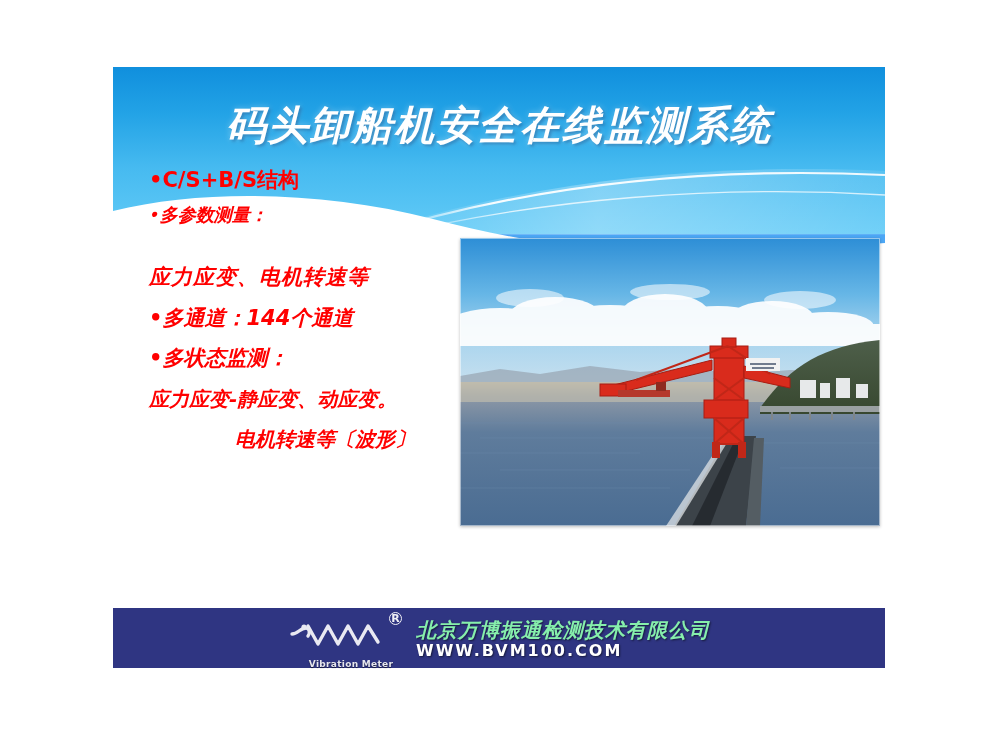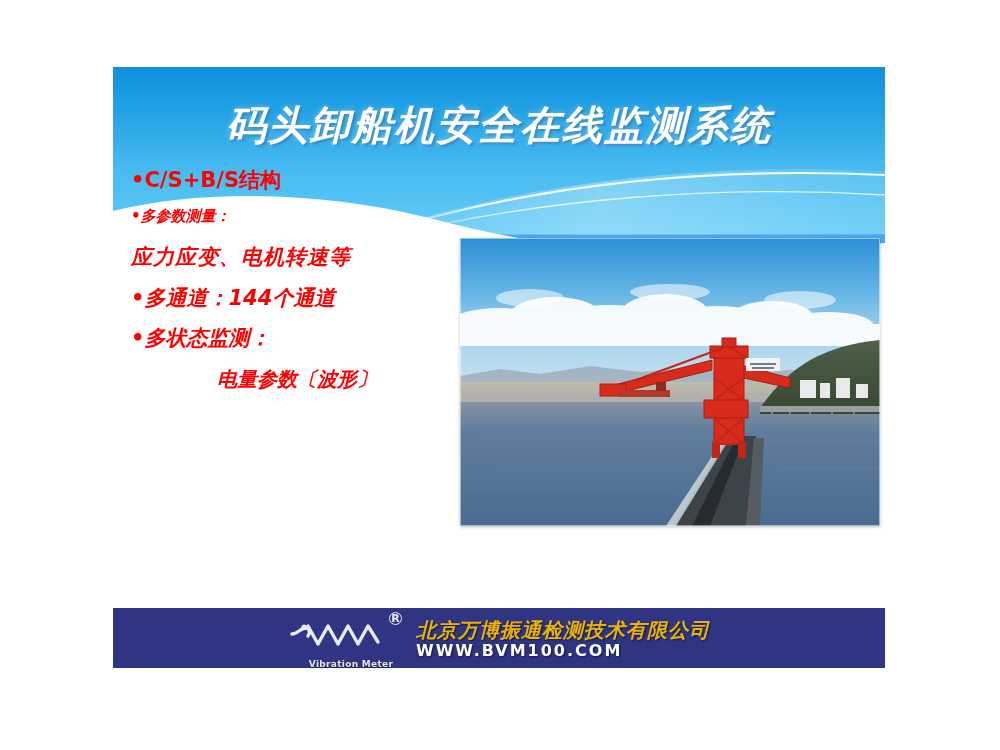--- a/index.html
+++ b/index.html
@@ -29,29 +29,29 @@
   .title{
     position:absolute;left:0;top:38px;width:772px;text-align:center;
     color:#ffffff;font-size:40px;line-height:1;letter-spacing:2px;
     font-weight:bold;font-style:italic;
     font-family:"DejaVu Sans","Liberation Sans",sans-serif;
     text-shadow:2px 2px 3px rgba(20,80,140,.45), 0 0 6px rgba(255,255,255,.35);
     white-space:nowrap;
   }
   
   .body-text{
-    position:absolute;left:18px;top:98px;width:370px;
+    position:absolute;left:36px;top:98px;width:370px;
     color:#ff0000;font-weight:bold;
     font-family:"DejaVu Sans","Liberation Sans",sans-serif;
   }
   .ln{white-space:nowrap;}
   .ln.l0{font-size:21px;line-height:30px;letter-spacing:0px;}
-  .ln.l1{font-size:15px;line-height:42px;font-style:italic;}
+  .ln.l1{font-size:18px;line-height:42px;font-style:italic;font-family:Liberation Mono, monospace;}
   .ln.l2{font-size:21px;line-height:41px;font-style:italic;letter-spacing:1px;}
-  .ln.l3{font-size:21px;line-height:41px;font-style:italic;letter-spacing:1px;}
+  .ln.l3{font-size:21px;line-height:41px;font-style:italic;letter-spacing:1px;margin-top:20px;}
   .ln.l4{font-size:21px;line-height:40px;font-style:italic;}
   .ln.l5{font-size:21px;line-height:41px;font-style:italic;}
   .ln.l6{font-size:20px;line-height:40px;font-style:italic;letter-spacing:0px;}
   .ln.l7{font-size:20px;line-height:41px;font-style:italic;letter-spacing:0px;}
   .ln.l8{font-size:20px;line-height:41px;font-style:italic;padding-left:86px;}
 
   
   .photo{
     position:absolute;left:347px;top:171px;width:420px;height:288px;
     overflow:hidden;background:#6ea5d8;
@@ -75,21 +75,21 @@
     color:#e6e6ee;font-size:9px;font-weight:bold;letter-spacing:.3px;
     text-shadow:0 1px 1px rgba(0,0,0,.6);
   }
   .reg{
     position:absolute;right:4px;top:-2px;color:#f0f0f6;font-size:11px;
     border:1px solid #f0f0f6;border-radius:50%;width:11px;height:11px;
     line-height:11px;text-align:center;font-weight:bold;
   }
   .foot-txt{flex:0 0 auto;text-align:left;}
   .foot-cn{
-    color:#eab308;font-size:20px;font-weight:bold;font-style:italic;
+    color:#86efac;font-size:20px;font-weight:bold;font-style:italic;
     letter-spacing:1px;line-height:24px;white-space:nowrap;
     text-shadow:1px 1px 2px rgba(0,0,0,.55);
   }
   .foot-url{
     color:#ffffff;font-size:16px;font-weight:bold;letter-spacing:2px;
     line-height:17px;text-align:left;white-space:nowrap;
     text-shadow:1px 1px 2px rgba(0,0,0,.55);
   }
 </style>
 </head>
@@ -125,21 +125,22 @@
   </div>
 
   <div class="title">码头卸船机安全在线监测系统</div>
 
   <div class="body-text">
     <div class="ln l0">•C/S+B/S结构</div>
     <div class="ln l1">•多参数测量：</div>
     <div class="ln l3">应力应变、电机转速等</div>
     <div class="ln l4">•多通道：144个通道</div>
     <div class="ln l5">•多状态监测：</div>
-    <div class="ln l8">电量参数〔波形〕</div>
+    <div class="ln l6">应力应变-静应变、动应变。</div>
+    <div class="ln l8">电机转速等〔波形〕</div>
   </div>
 
   <div class="photo">
     <svg viewBox="0 0 420 288" preserveAspectRatio="none">
       <defs>
         <linearGradient id="sky" x1="0" y1="0" x2="0" y2="1">
           <stop offset="0" stop-color="#2d8ed6"></stop>
           <stop offset="0.35" stop-color="#66b6e6"></stop>
           <stop offset="0.62" stop-color="#a8d4ee"></stop>
           <stop offset="1" stop-color="#cfe3ef"></stop>

